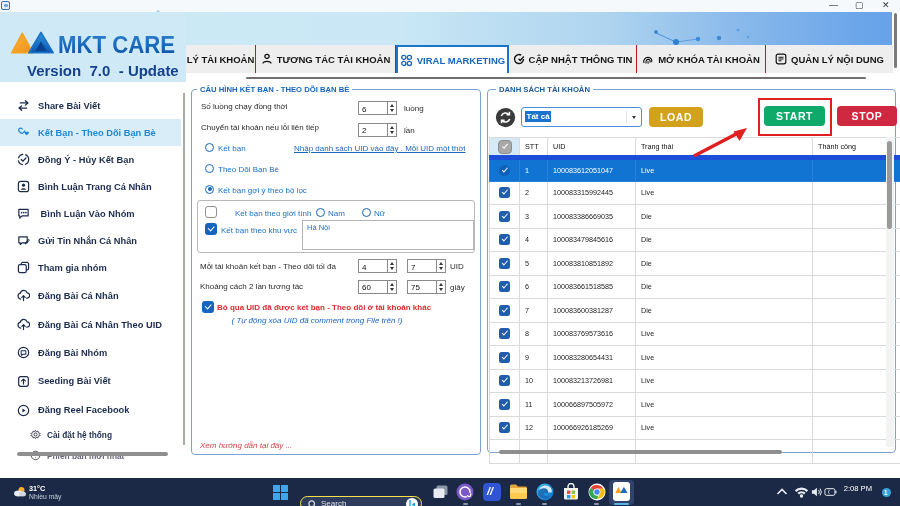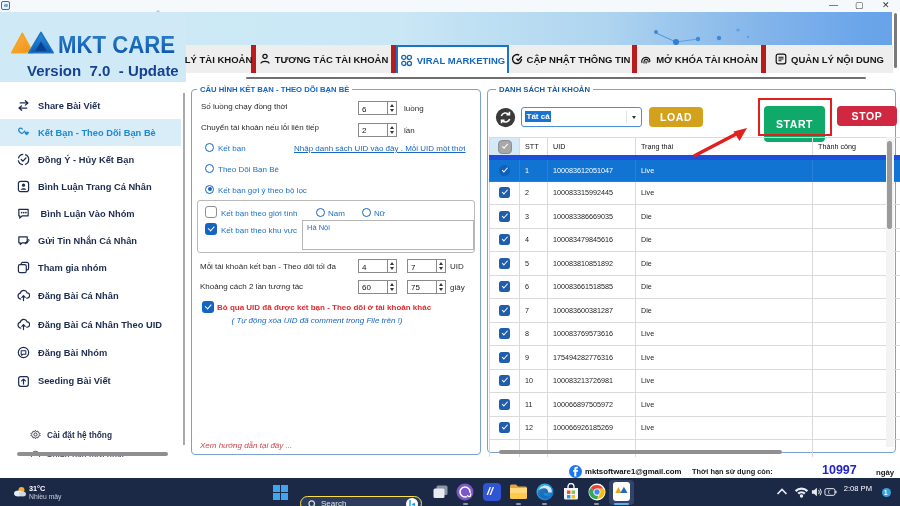--- a/index.html
+++ b/index.html
@@ -10,21 +10,21 @@
 #appico{left:1px;top:1px;width:9px;height:9px;border:1px solid #3a6ea5;border-radius:2px;background:#eaf2fa;}
 #appico:before{content:"";position:absolute;left:2px;top:2px;width:4px;height:3px;background:#7aa7d8;border-radius:1px;}
 .winbtn{top:0px;font-size:9px;color:#333;line-height:11px;}
 
 #topstrip{left:0;top:12px;width:892px;height:33px;background:linear-gradient(90deg,#cfeaf6 0%,#c9e7f5 45%,#aed4ef 68%,#82b4ea 86%,#6aa5ea 97%,#68a3e9 100%);}
 #logopanel{left:0;top:12px;width:186px;height:70px;background:#cfeaf6;}
 #mktcare{left:58px;top:32px;width:117px;height:24px;}
 #vertext{left:27px;top:62px;width:160px;font-size:15px;font-weight:bold;color:#16418f;}
 
 #tabbar{left:186px;top:45px;width:707px;height:28px;background:#eeeeef;display:flex;}
-.tab{height:28px;display:flex;align-items:center;justify-content:center;gap:4px;font-size:9.5px;font-weight:bold;color:#141414;border-right:5px solid #b91c1c;white-space:nowrap;}
+.tab{height:28px;display:flex;align-items:center;justify-content:center;gap:4px;font-size:9.5px;font-weight:bold;color:#141414;border-right:1px solid #b91c1c;white-space:nowrap;}
 .tab svg{flex:0 0 auto;}
 #tabactive{background:#fff;border:2px solid #1b74c8;border-bottom:none;color:#1467bd;}
 #tabline{left:246px;top:77px;width:620px;height:1.5px;background:#6f6f6f;border-radius:1px;}
 
 #sidebar{left:0;top:82px;width:186px;height:376px;background:#fff;}
 .mi{position:absolute;left:0;width:181px;height:27px;display:flex;align-items:center;color:#1d2c4e;font-size:9.3px;font-weight:bold;}
 .mi .ic{width:13px;height:13px;margin-left:17px;margin-right:8px;flex:0 0 auto;}
 .mi.small{font-size:8.3px;}
 .mi.small .ic{width:11px;height:11px;margin-left:30px;margin-right:6px;}
 .mi.active{background:#d9edf9;color:#1e88d2;}
@@ -187,20 +187,24 @@
           <path d="M7 12.5 V7.5 M5.2 9 L7 7.2 L8.8 9" fill="none" stroke="#1d2c4e" stroke-width="1.3" stroke-linecap="round" stroke-linejoin="round"></path>
         </svg>Đăng Bài Cá Nhân Theo UID</div>
     <div class="mi" style="top:257px;"><svg class="ic" viewBox="0 0 14 14">
           <circle cx="7" cy="7" r="5.6" fill="none" stroke="#1d2c4e" stroke-width="1.3"></circle>
           <path d="M4.5 5.2 h5 v3.6 h-3 l-1.4 1.3 v-1.3 h-0.6 Z" fill="none" stroke="#1d2c4e" stroke-width="1.1" stroke-linejoin="round"></path>
         </svg>Đăng Bài Nhóm</div>
     <div class="mi" style="top:285.5px;"><svg class="ic" viewBox="0 0 14 14">
           <rect x="1.8" y="1.8" width="10.4" height="10.4" rx="2.2" fill="none" stroke="#1d2c4e" stroke-width="1.3"></rect>
           <path d="M7 9.8 V4.6 M5 6.4 L7 4.4 L9 6.4" fill="none" stroke="#1d2c4e" stroke-width="1.3" stroke-linecap="round" stroke-linejoin="round"></path>
         </svg>Seeding Bài Viết</div>
+    <div class="mi" style="top:314.5px;"><svg class="ic" viewBox="0 0 14 14">
+          <circle cx="7" cy="7" r="5.6" fill="none" stroke="#1d2c4e" stroke-width="1.3"></circle>
+          <path d="M5.8 4.8 L9.2 7 L5.8 9.2 Z" fill="#1d2c4e"></path>
+        </svg>Đăng Reel Facebook</div>
     <div class="mi small" style="top:339px;"><svg class="ic" viewBox="0 0 14 14">
           <circle cx="7" cy="7" r="2" fill="none" stroke="#3a3f4a" stroke-width="1.2"></circle>
           <path d="M7 1.6 L8 3.4 L10.2 2.7 L10.7 5 L13 5.6 L11.8 7 L13 8.4 L10.7 9 L10.2 11.3 L8 10.6 L7 12.4 L6 10.6 L3.8 11.3 L3.3 9 L1 8.4 L2.2 7 L1 5.6 L3.3 5 L3.8 2.7 L6 3.4 Z" fill="none" stroke="#3a3f4a" stroke-width="1.1" stroke-linejoin="round"></path>
         </svg>Cài đặt hệ thống</div>
     <div class="mi small" style="top:360px;color:#667;"><svg class="ic" viewBox="0 0 14 14">
           <circle cx="7" cy="7" r="5.4" fill="none" stroke="#556" stroke-width="1.2"></circle>
           <path d="M7 4 v3.4 M7 9.6 v0.8" stroke="#556" stroke-width="1.3"></path>
         </svg>Phiên bản mới nhất</div>
   </div>
   <div class="abs" id="sbscroll"></div>
@@ -221,21 +225,21 @@
     <div class="lbl" style="left:212px;top:35.5px;">lần</div>
     <div class="radio" style="left:13px;top:53px;"></div>
     <div class="lbl blue" style="left:26px;top:54px;">Kết bạn</div>
     <div class="lbl" style="left:102px;top:54px;color:#1a66c0;text-decoration:underline;">Nhập danh sách UID vào đây . Mỗi UID một thời</div>
     <div class="radio" style="left:13px;top:74px;"></div>
     <div class="lbl blue" style="left:26px;top:75px;">Theo Dõi Bạn Bè</div>
     <div class="radio sel" style="left:13px;top:94.5px;"></div>
     <div class="lbl blue" style="left:26px;top:95.5px;">Kết bạn gợi ý theo bộ lọc</div>
     <div id="innerbox">
       <div class="cbx off" style="left:7px;top:5px;"></div>
-      <div class="lbl blue" style="left:23px;top:7.5px;text-align:right;">Kết bạn theo giới tính</div>
+      <div class="lbl blue" style="left:37px;top:7.5px;text-align:right;">Kết bạn theo giới tính</div>
       <div class="radio" style="left:118px;top:6.5px;"></div>
       <div class="lbl blue" style="left:130px;top:7.5px;">Nam</div>
       <div class="radio" style="left:164px;top:6.5px;"></div>
       <div class="lbl blue" style="left:176px;top:7.5px;">Nữ</div>
       <div class="cbx on" style="left:7px;top:22px;"></div>
       <div class="lbl blue" style="left:23px;top:24.5px;">Kết bạn theo khu vực</div>
     </div>
     <div id="khuvuc">Hà Nội</div>
     <div class="lbl" style="left:8px;top:171.5px;">Mỗi tài khoản kết bạn - Theo dõi tối đa</div>
     <div class="spin" style="left:166px;top:169px;">
@@ -270,21 +274,21 @@
         <path d="M16.5 5.5 v3.4 h-3.4" fill="none" stroke="#fff" stroke-width="1.8"></path>
         <path d="M16.8 13.8 a5.2 5.2 0 0 1 -8.6 1.8" fill="none" stroke="#fff" stroke-width="1.8"></path>
         <path d="M7.5 18.5 v-3.4 h3.4" fill="none" stroke="#fff" stroke-width="1.8"></path>
       </svg>
     <div style="position:absolute;left:33px;top:16.5px;width:121px;height:20px;border:1.3px solid #4a90d9;border-radius:3px;background:#fff;">
       <span style="position:absolute;left:3px;top:3px;background:#1a73d1;color:#fff;font-size:8px;font-weight:bold;padding:1px 1.5px;">Tất cả</span>
       <span style="position:absolute;right:5px;top:8px;border-left:2.5px solid transparent;border-right:2.5px solid transparent;border-top:3.5px solid #333;"></span>
       <span style="position:absolute;right:14px;top:3px;bottom:3px;width:1px;background:#e3e3e3;"></span>
     </div>
     <div class="btn" style="left:161px;top:16.5px;width:54px;height:20px;background:#d4a11c;">LOAD</div>
-    <div class="btn" style="left:276px;top:16px;width:61px;height:36px;background:#0fa96a;">START</div>
+    <div class="btn" style="left:276px;top:16px;width:61px;height:20px;background:#0fa96a;">START</div>
     <div class="btn" style="left:349px;top:16px;width:60px;height:20px;background:#d02840;">STOP</div>
     <div style="position:absolute;left:270px;top:7.5px;width:74px;height:38px;border:2.5px solid #e01f1f;"></div>
     <table id="tbl">
       <tbody>
           <tr class="hd">
             <td style="width:30px;background:#d6e9f6;padding:0;text-align:center;"><span style="display:inline-block;width:14px;height:14px;background:#a8a8a8;border-radius:4px;border:1px solid #8f8f8f;position:relative;vertical-align:middle;"><span style="position:absolute;left:3px;top:3.5px;width:6px;height:3px;border-left:1.8px solid #fff;border-bottom:1.8px solid #fff;transform:rotate(-48deg);"></span></span></td>
             <td style="width:28px;">STT</td>
             <td style="width:88px;">UID</td>
             <td style="width:177px;">Trạng thái</td>
             <td style="width:88px;">Thành công</td>
@@ -341,21 +345,21 @@
       <tr>
             <td style="text-align:center;padding:0;"><span class="rcb"></span></td>
             <td>8</td>
             <td>100083769573616</td>
             <td>Live</td>
             <td></td>
           </tr>
       <tr>
             <td style="text-align:center;padding:0;"><span class="rcb"></span></td>
             <td>9</td>
-            <td>175494282776316</td>
+            <td>100083280654431</td>
             <td>Live</td>
             <td></td>
           </tr>
       <tr>
             <td style="text-align:center;padding:0;"><span class="rcb"></span></td>
             <td>10</td>
             <td>100083213726981</td>
             <td>Live</td>
             <td></td>
           </tr>
@@ -383,30 +387,20 @@
     </tbody>
       </table>
     <div style="position:absolute;left:397.5px;top:47px;width:8px;height:310px;background:#f3f3f3;"></div>
     <div style="position:absolute;left:399px;top:51px;width:5px;height:88px;background:#9a9a9a;border-radius:3px;"></div>
     <div style="position:absolute;left:11px;top:360px;width:283px;height:4px;background:#8f8f8f;border-radius:2px;"></div>
   </div>
   <svg class="abs" style="left:686px;top:120px;" width="68" height="42" viewBox="0 0 68 42">
     <line x1="8" y1="36" x2="54" y2="12" stroke="#e02020" stroke-width="3.5"></line>
     <path d="M61 8 L47.5 11.5 L53.5 21 Z" fill="#e02020"></path>
   </svg>
-  <div class="abs" id="statusrow">
-    <svg style="position:absolute;left:569px;top:7.5px;" width="13" height="13" viewBox="0 0 13 13">
-        <circle cx="6.5" cy="6.5" r="6.5" fill="#1877f2"></circle>
-        <path d="M8.9 6.7 H7.3 V11.5 H5.3 V6.7 H4.1 V5 H5.3 V3.9 C5.3 2.6 6 1.8 7.4 1.8 H8.9 V3.5 H8 C7.5 3.5 7.3 3.7 7.3 4.2 V5 H8.9 Z" fill="#fff"></path>
-      </svg>
-    <span style="position:absolute;left:585px;top:10px;font-size:7.8px;font-weight:bold;color:#111;">mktsoftware1@gmail.com</span>
-    <span style="position:absolute;left:692px;top:10px;font-size:7.4px;font-weight:bold;color:#222;">Thời hạn sử dụng còn:</span>
-    <span style="position:absolute;left:822px;top:6px;font-size:12.5px;font-weight:bold;color:#2323cc;">10997</span>
-    <span style="position:absolute;left:876px;top:10.5px;font-size:7.8px;font-weight:bold;color:#222;">ngày</span>
-  </div>
   <div class="abs" id="taskbar">
     <svg style="position:absolute;left:12px;top:6px;" width="15" height="15" viewBox="0 0 15 15">
         <circle cx="9.5" cy="6" r="3" fill="#f7b024"></circle>
         <ellipse cx="6.5" cy="9.5" rx="4.5" ry="3" fill="#e8edf4"></ellipse>
         <ellipse cx="10.5" cy="10" rx="3.5" ry="2.5" fill="#cfd8e4"></ellipse>
       </svg>
     <span class="tbtxt" style="left:29px;top:6px;font-size:7.3px;font-weight:bold;">31°C</span>
     <span class="tbtxt" style="left:29px;top:14.5px;font-size:6.8px;color:#c6cedd;">Nhiều mây</span>
     <svg style="position:absolute;left:273px;top:6.5px;" width="15" height="15" viewBox="0 0 15 15">
         <rect x="0" y="0" width="7" height="7" fill="#41a5ee"></rect>

